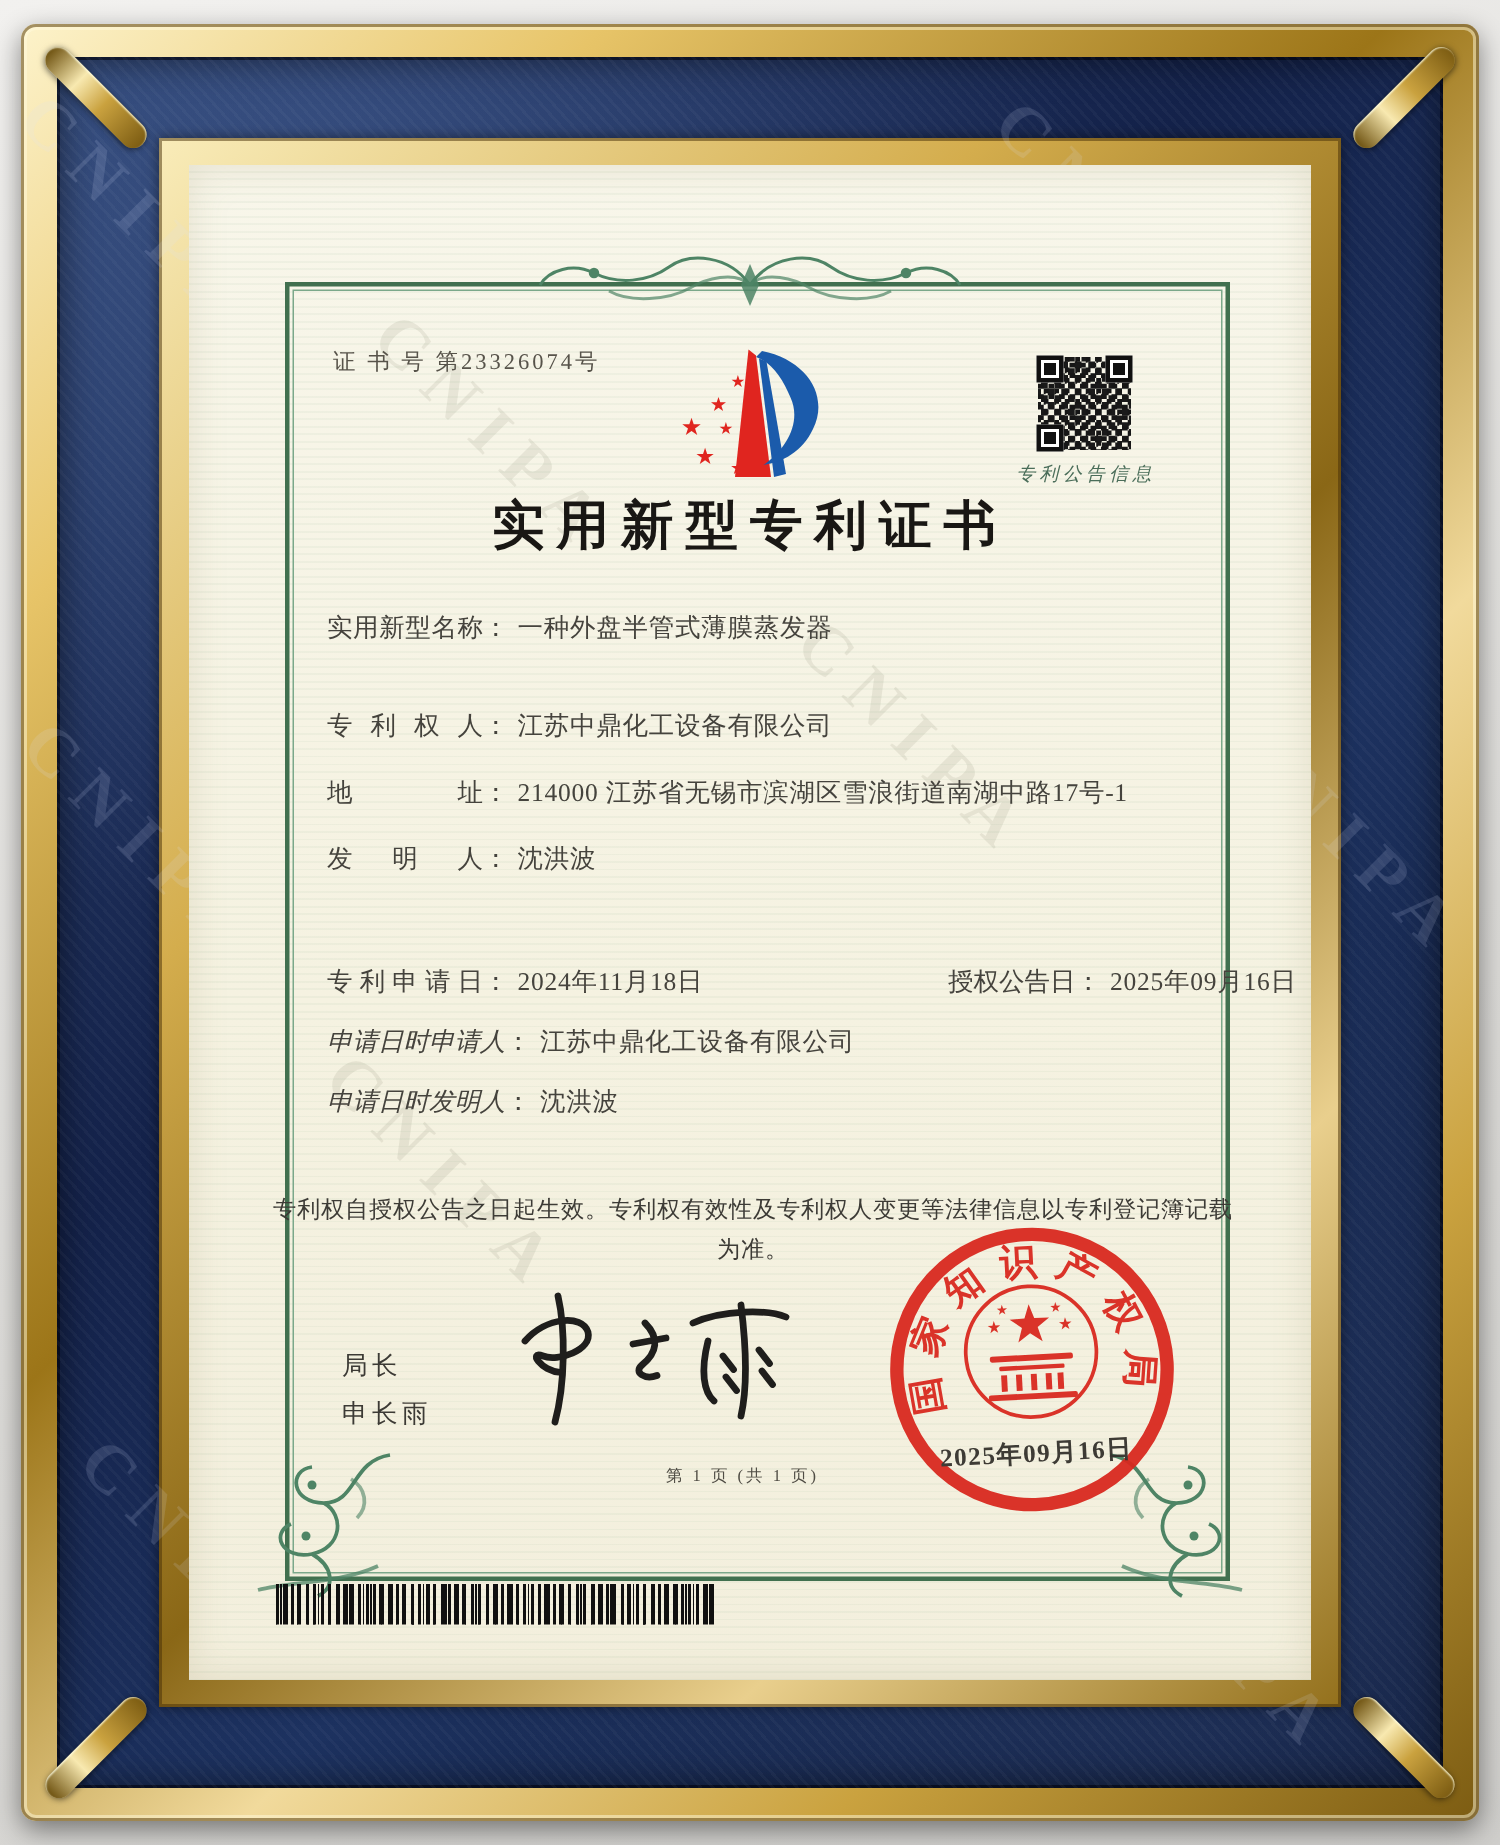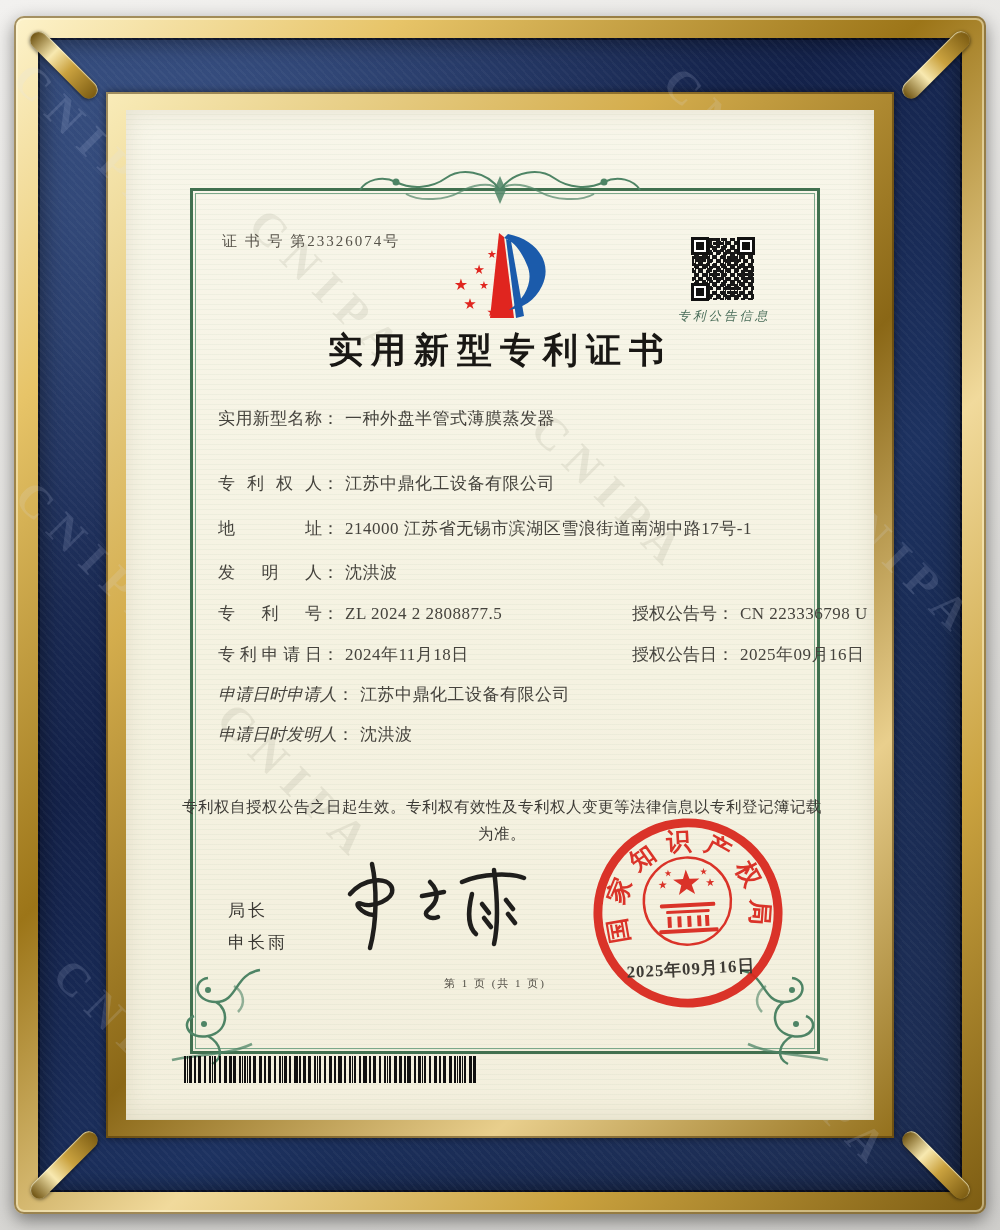--- a/index.html
+++ b/index.html
@@ -174,24 +174,20 @@
     </div>
     <div class="frow" style="top:362px">
       <span class="flabel">专利权人</span><span class="fcolon">：</span><span class="fvalue">江苏中鼎化工设备有限公司</span>
     </div>
     <div class="frow" style="top:407px">
       <span class="flabel">地址</span><span class="fcolon">：</span><span class="fvalue">214000 江苏省无锡市滨湖区雪浪街道南湖中路17号-1</span>
     </div>
     <div class="frow" style="top:451px">
       <span class="flabel">发明人</span><span class="fcolon">：</span><span class="fvalue">沈洪波</span>
     </div>
-    <div class="frow" style="top:492px">
-      <span class="flabel">专利号</span><span class="fcolon">：</span><span class="fvalue">ZL 2024 2 2808877.5</span>
-      <span class="fcol2"><span>授权公告号</span><span class="fcolon">：</span><span class="fvalue">CN 223336798 U</span></span>
-    </div>
     <div class="frow" style="top:533px">
       <span class="flabel">专利申请日</span><span class="fcolon">：</span><span class="fvalue">2024年11月18日</span>
       <span class="fcol2"><span>授权公告日</span><span class="fcolon">：</span><span class="fvalue">2025年09月16日</span></span>
     </div>
     <div class="frow" style="top:573px">
       <span class="flabel wide">申请日时申请人</span><span class="fcolon">：</span><span class="fvalue">江苏中鼎化工设备有限公司</span>
     </div>
     <div class="frow" style="top:613px">
       <span class="flabel wide">申请日时发明人</span><span class="fcolon">：</span><span class="fvalue">沈洪波</span>
     </div>

